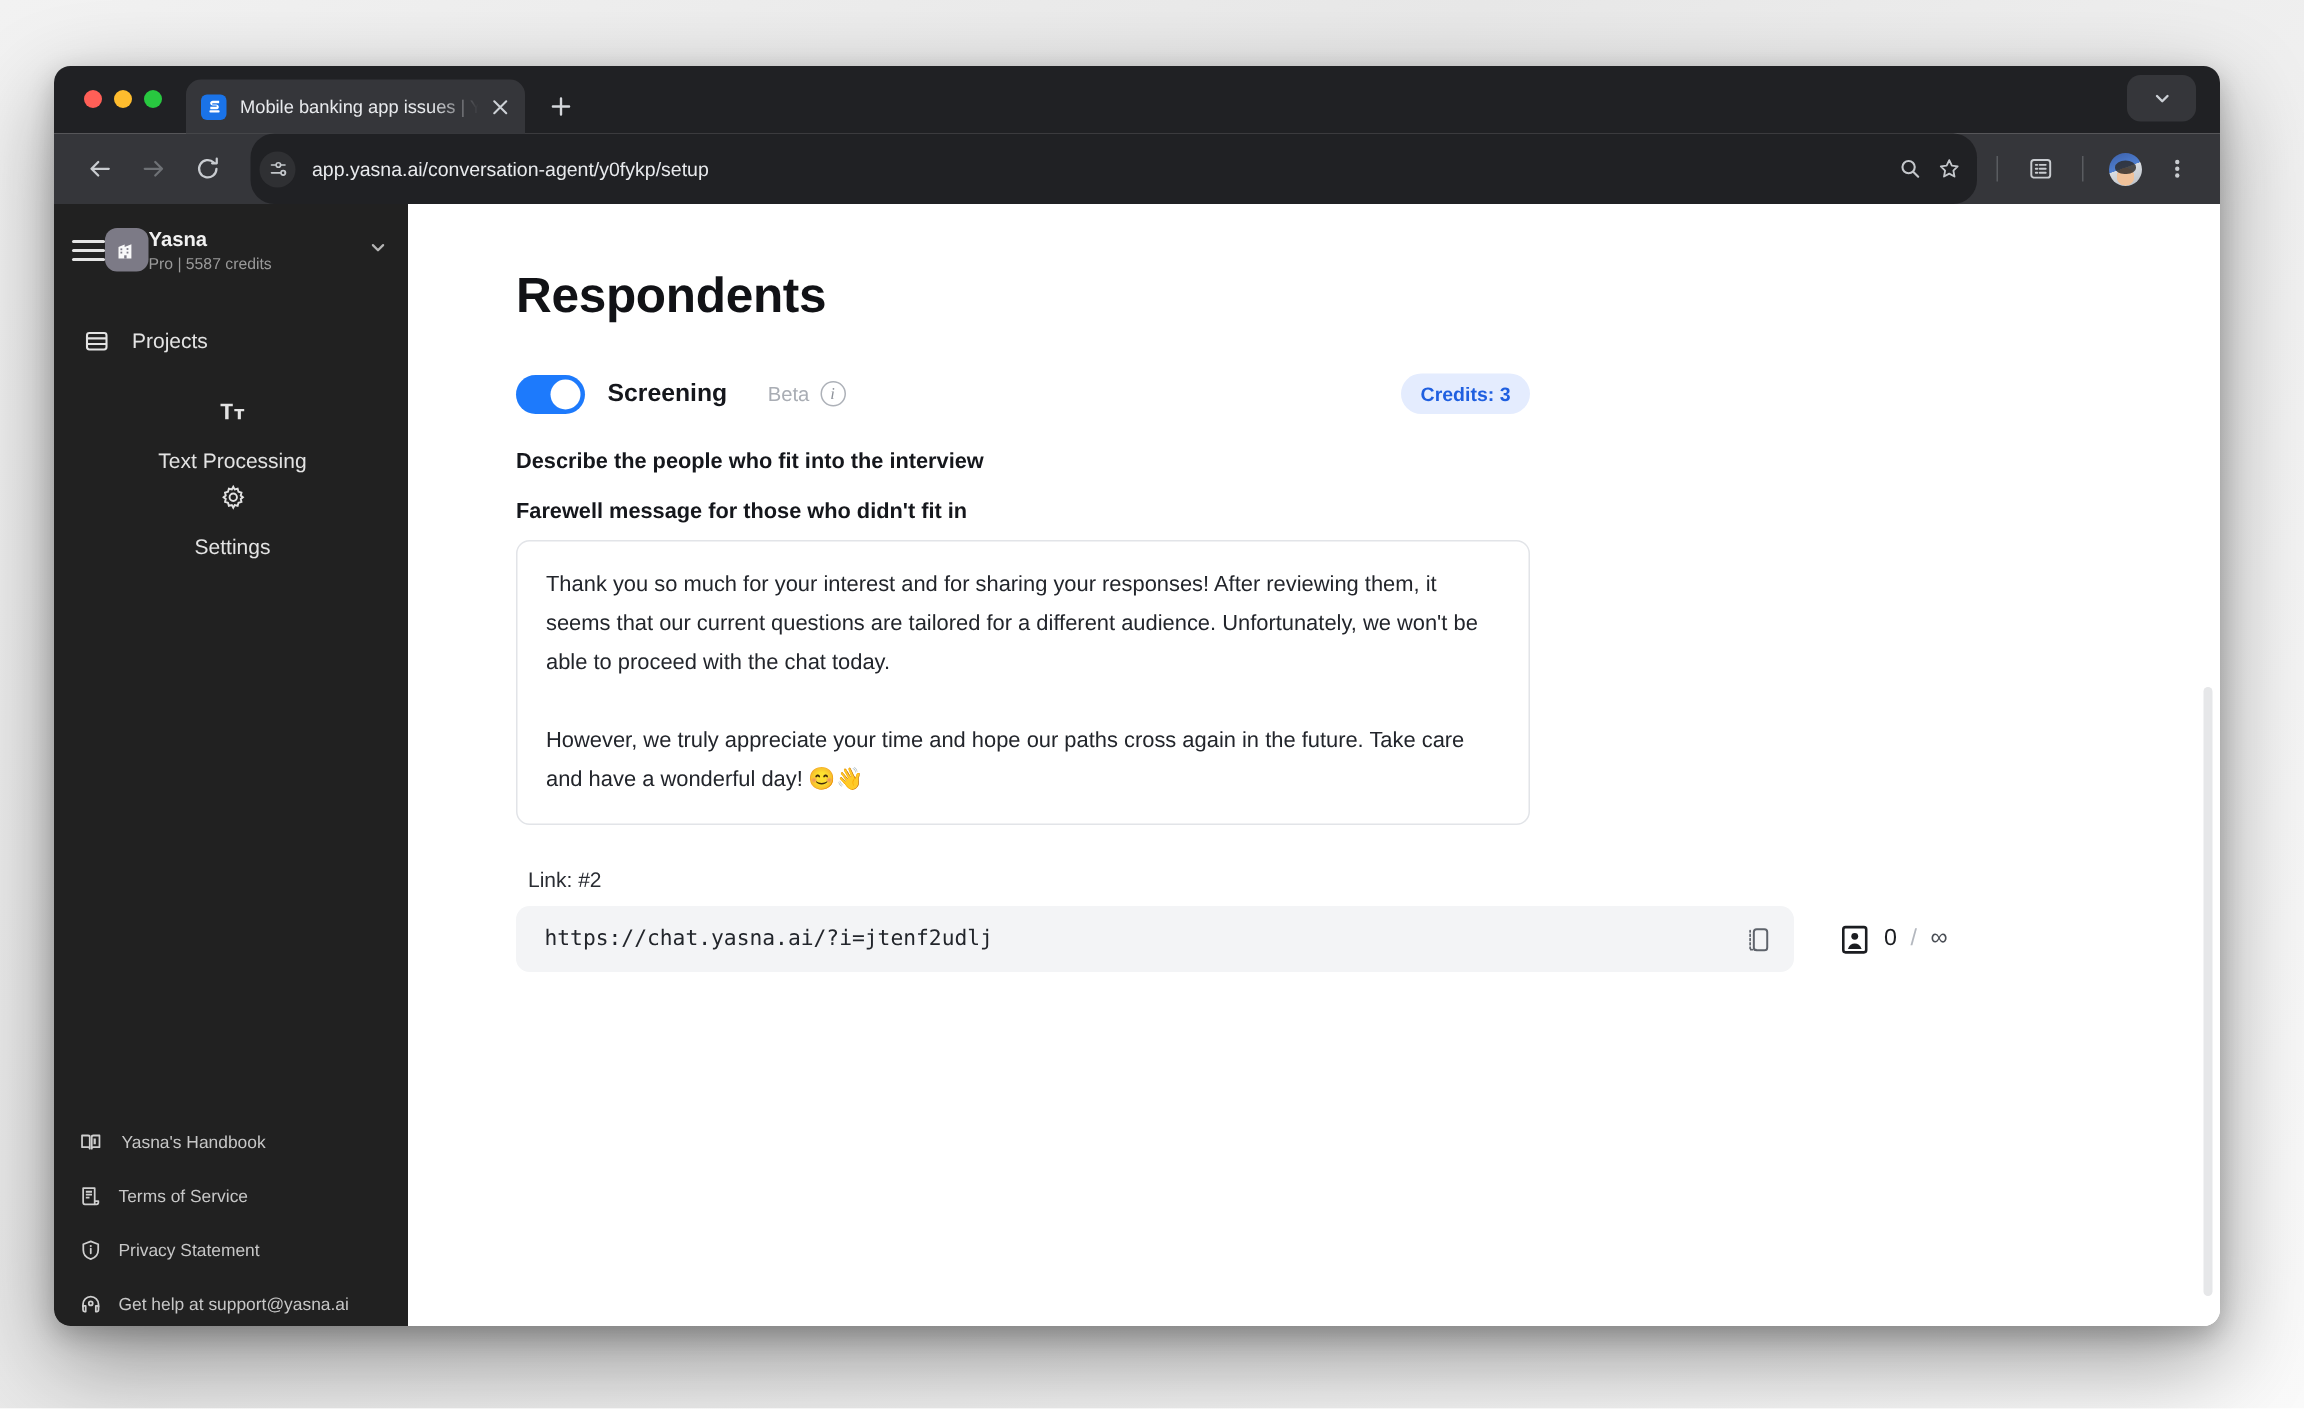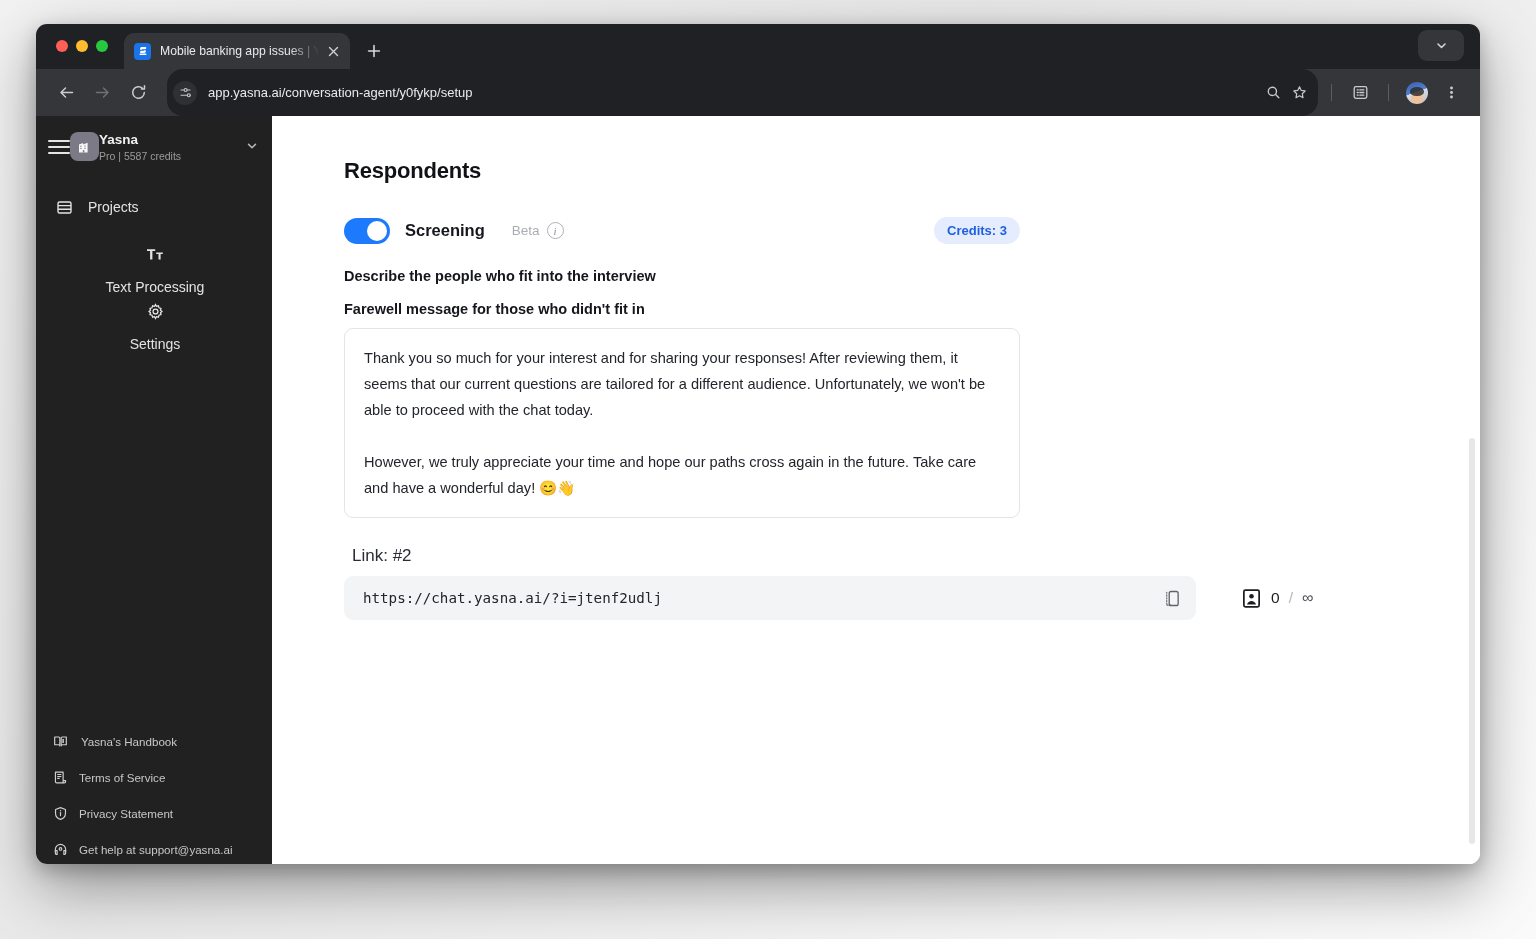--- a/index.html
+++ b/index.html
@@ -20,21 +20,21 @@
   .desktop {
     position: absolute;
     inset: 0;
     background: linear-gradient(135deg, #f2f2f2 0%, #e8e8e8 40%, #fafafa 100%);
   }
 
   
   .browser-window {
     position: absolute;
     left: 36px;
-    top: 24px;
+    top: 44px;
     width: 1444px;
     height: 840px;
     border-radius: 11px;
     overflow: hidden;
     background: #e5e5e5;
     box-shadow: 0 22px 60px rgba(0,0,0,0.38), 0 6px 18px rgba(0,0,0,0.22);
   }
 
   
   .tab-strip {
@@ -301,21 +301,21 @@
     background: #ffffff;
     position: relative;
     overflow: hidden;
   }
 
   .content-inner {
     padding: 42px 0 0 72px;
   }
 
   .page-title {
-    font-size: 22px;
+    font-size: 33px;
     font-weight: 700;
     color: #111216;
     letter-spacing: -0.2px;
   }
 
   .screening-row {
     display: flex;
     align-items: center;
     margin-top: 33px;
     width: 676px;
@@ -390,31 +390,31 @@
     padding: 16px 20px 16px 19px;
     font-size: 14.6px;
     line-height: 26px;
     color: #22252b;
     background: #ffffff;
     white-space: pre-wrap;
   }
   .textbox.soft { border-color: #e2e4e8; }
 
   .link-label {
-    font-size: 17px;
+    font-size: 14px;
     color: #2a2d33;
     margin-top: 28px;
     margin-bottom: 10px;
     padding-left: 8px;
   }
 
   .link-row {
     display: flex;
     align-items: center;
-    gap: 15px;
+    gap: 0;
   }
 
   .link-box {
     width: 852px;
     height: 44px;
     background: #f3f4f6;
     border-radius: 9px;
     display: flex;
     align-items: center;
     padding: 0 10px 0 19px;

